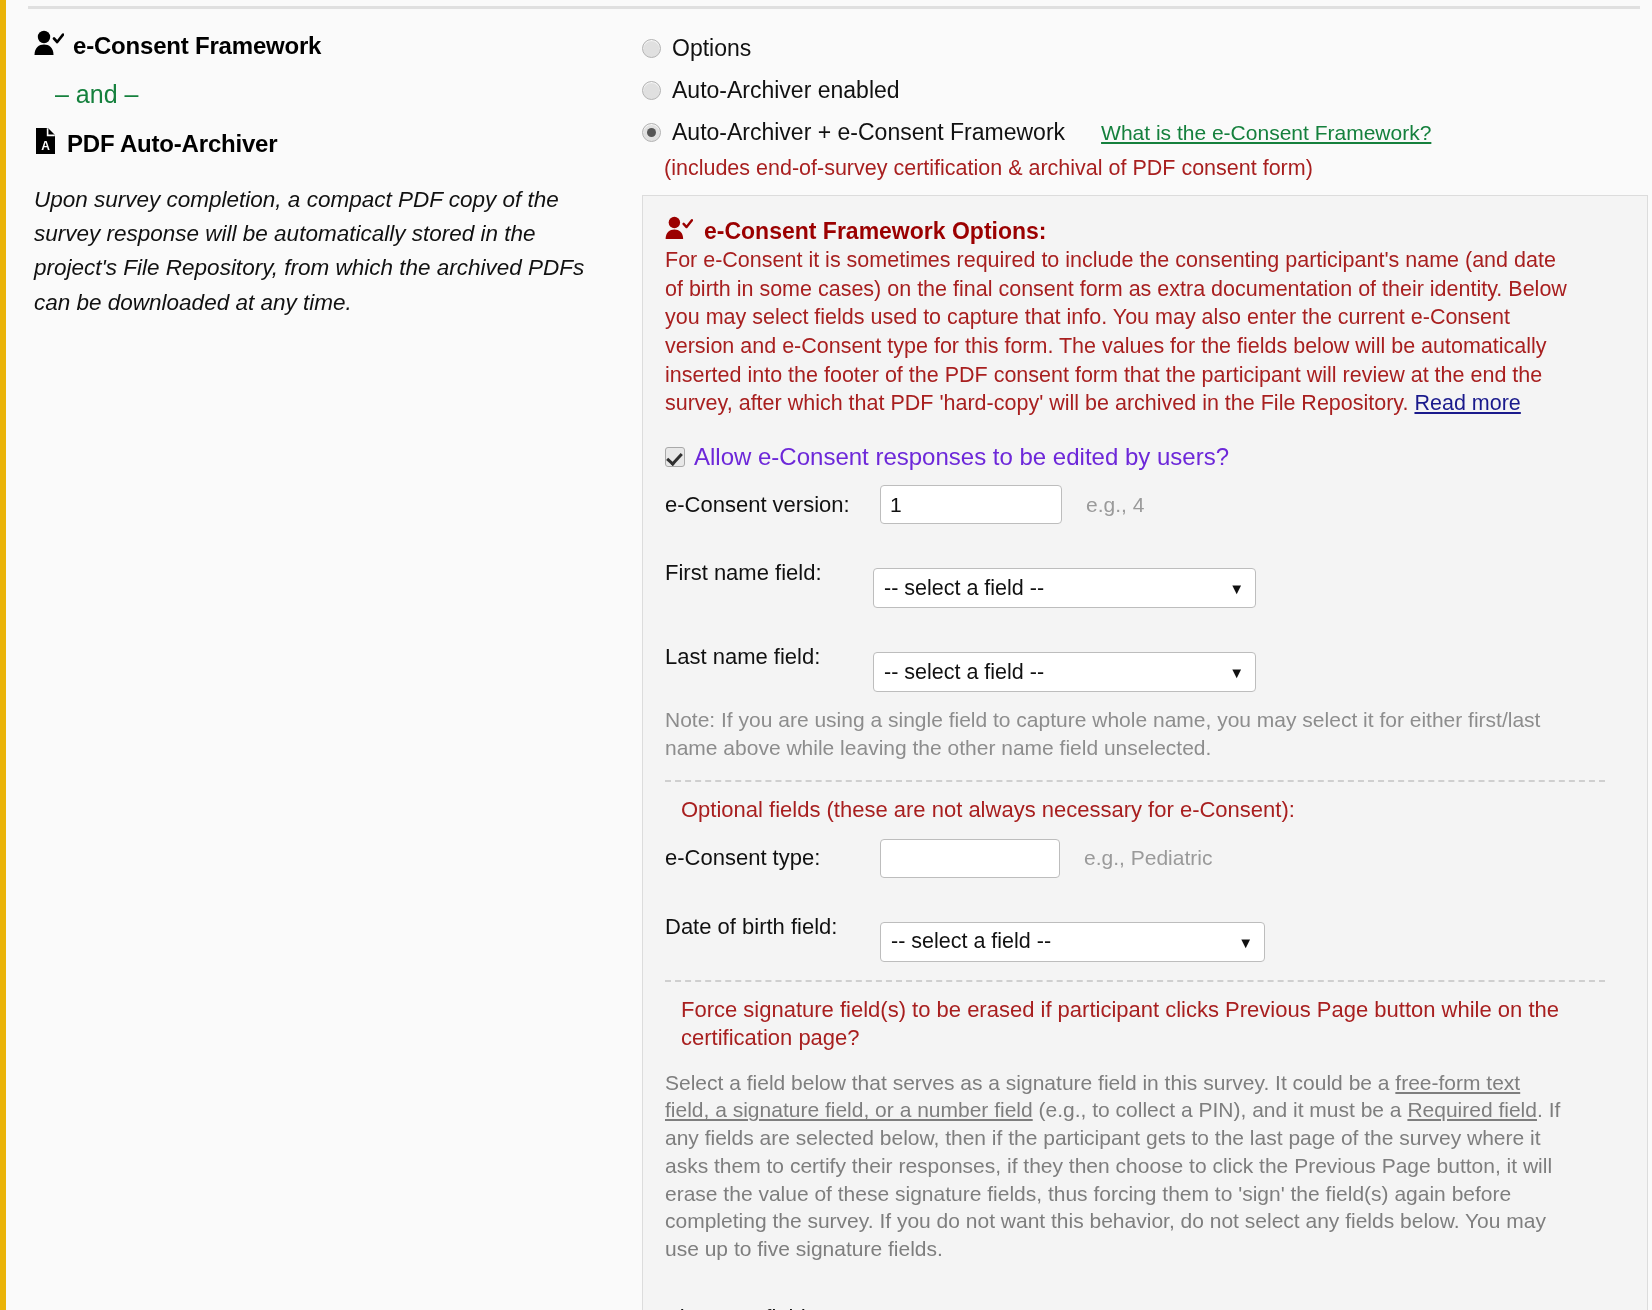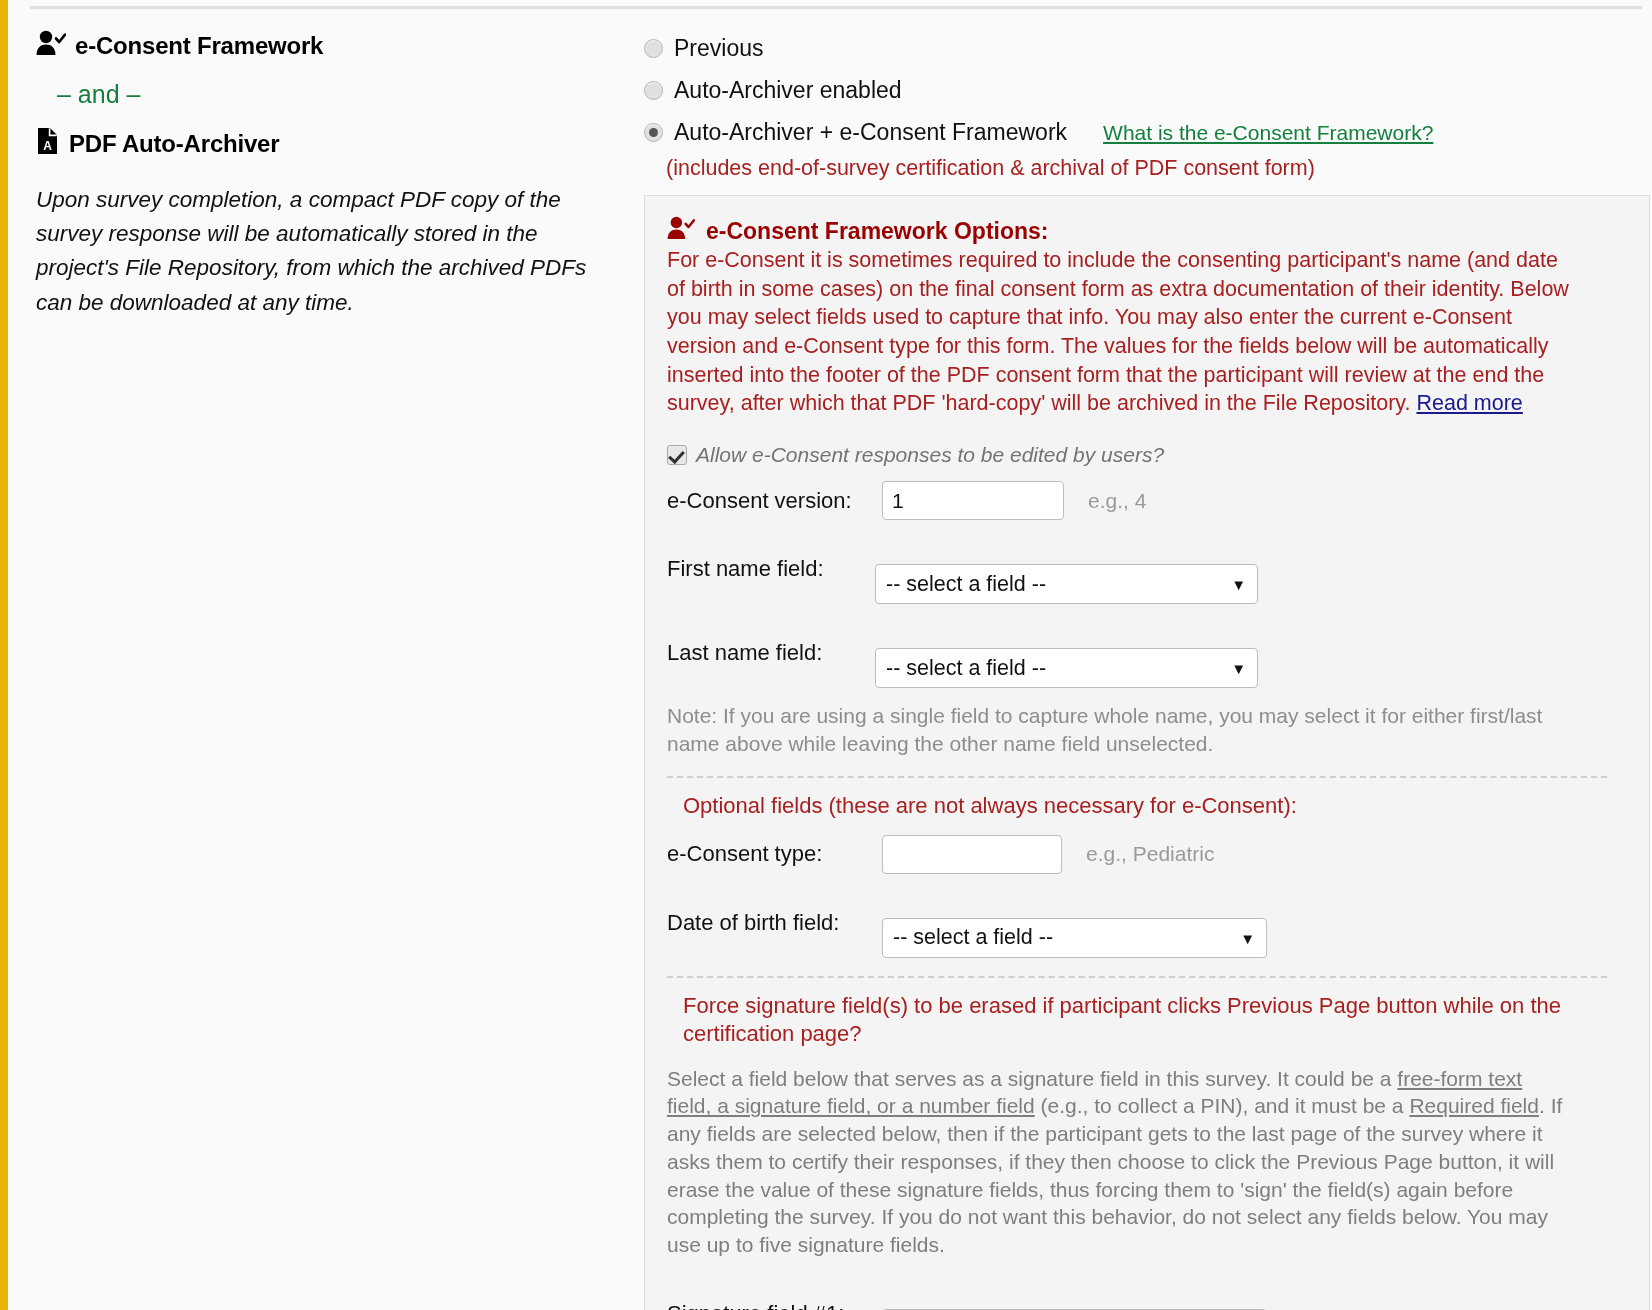--- a/index.html
+++ b/index.html
@@ -11,21 +11,21 @@
     background: #fafafa;
     font-family: "Liberation Sans", sans-serif;
     color: #000;
     overflow: hidden;
   }
   #page {
     position: relative;
     width: 1652px;
     height: 1310px;
     background: #fafafa;
-    border-left: 8px solid #eab308;
+    border-left: 6px solid #eab308;
   }
   .top-rule {
     position: absolute;
     left: 22px;
     top: 6px;
     width: 1612px;
     height: 3px;
     background: #e0e0e0;
   }
 
@@ -165,21 +165,21 @@
     content: "";
     position: absolute;
     left: 4px;
     top: 2px;
     width: 6px;
     height: 12px;
     border: solid #303030;
     border-width: 0 3px 3px 0;
     transform: rotate(42deg);
   }
-  .chk-label { font-size: 21px; color: #737373; font-style: italic; }
+  .chk-label { font-size: 24px; color: #6d28d9; }
 
   .frow {
     display: flex;
     align-items: center;
     margin-top: 14px;
   }
   .frow .flabel {
     font-size: 22px;
     color: #111;
     white-space: nowrap;
@@ -307,21 +307,21 @@
       <span>PDF Auto-Archiver</span>
     </div>
 
     <div class="desc-italic">Upon survey completion, a compact PDF copy of the survey response will be automatically stored in the project's File Repository, from which the archived PDFs can be downloaded at any time.</div>
   </div>
 
   <div class="right-col">
 
     <div class="radio-line">
       <span class="radio"></span>
-      <span class="radio-label">Previous</span>
+      <span class="radio-label">Options</span>
     </div>
 
     <div class="radio-line">
       <span class="radio"></span>
       <span class="radio-label">Auto-Archiver enabled</span>
     </div>
 
     <div class="radio-line">
       <span class="radio checked"></span>
       <span class="radio-label">Auto-Archiver + e-Consent Framework</span>

